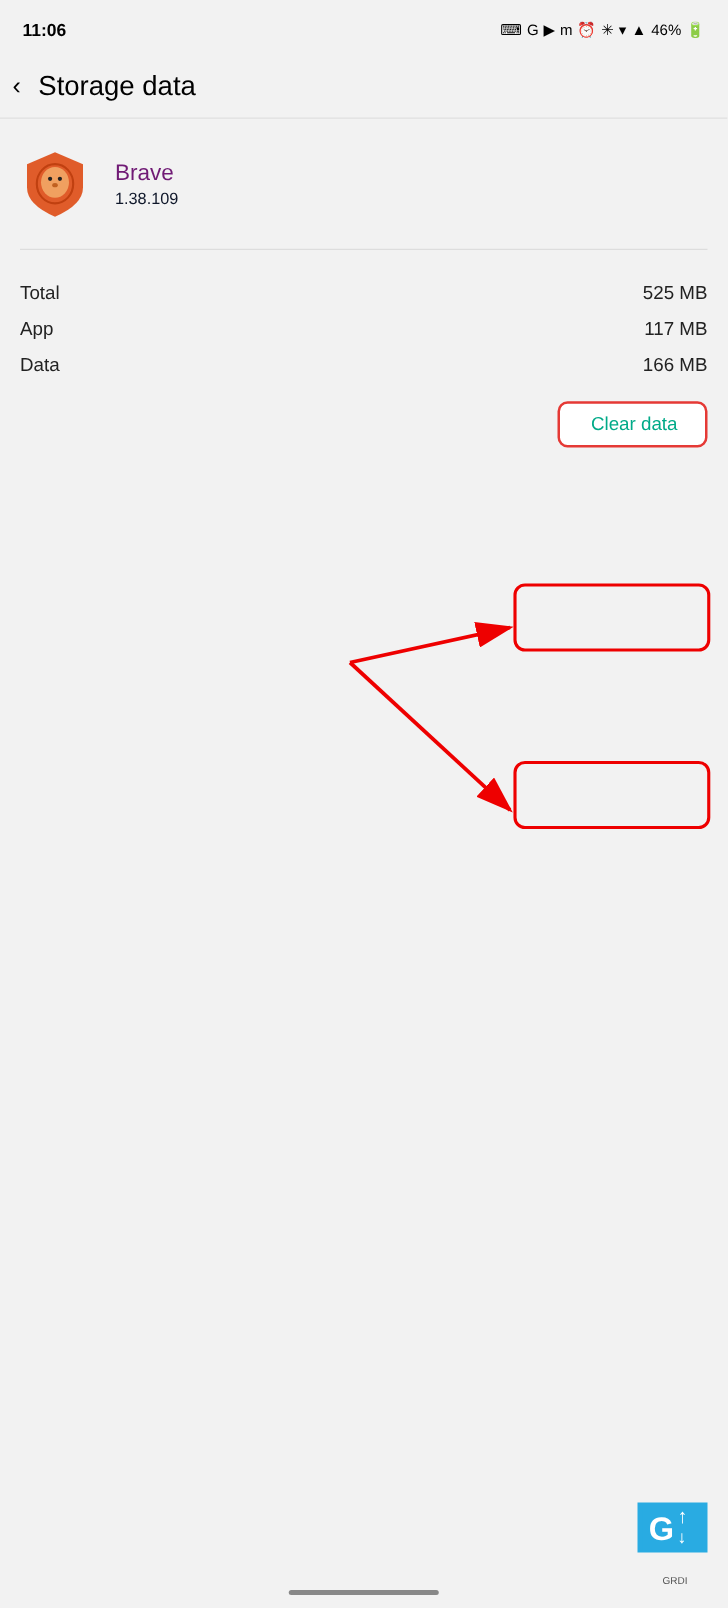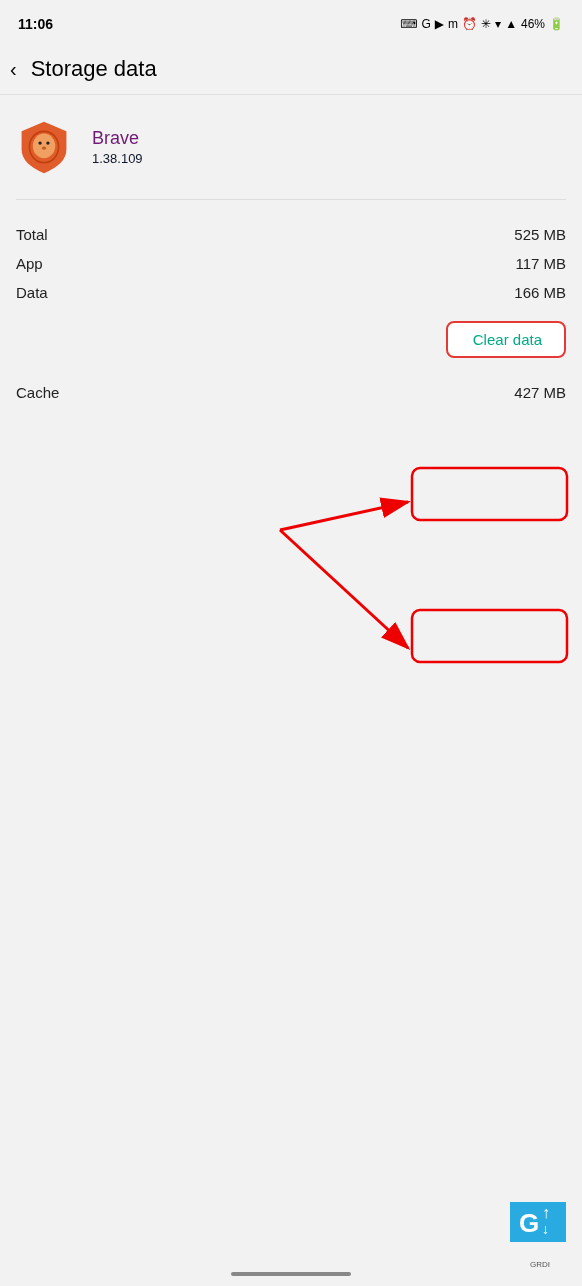--- a/index.html
+++ b/index.html
@@ -243,24 +243,20 @@
     <div class="stat-row">
       <span class="stat-label">Data</span>
       <span class="stat-value">166 MB</span>
     </div>
     <div class="button-row">
       <button class="action-btn">Clear data</button>
     </div>
   </div>
 
   <div class="cache-section">
-    <div class="stat-row">
-      <span class="stat-label">Cache</span>
-      <span class="stat-value">427 MB</span>
-    </div>
   </div>
 
 </div>
 
 <svg class="annotations-layer" xmlns="http://www.w3.org/2000/svg">
 
   <defs>
     <marker id="arrowhead" markerWidth="10" markerHeight="7" refX="9" refY="3.5" orient="auto">
       <polygon points="0 0, 10 3.5, 0 7" fill="#e00"></polygon>
     </marker>

